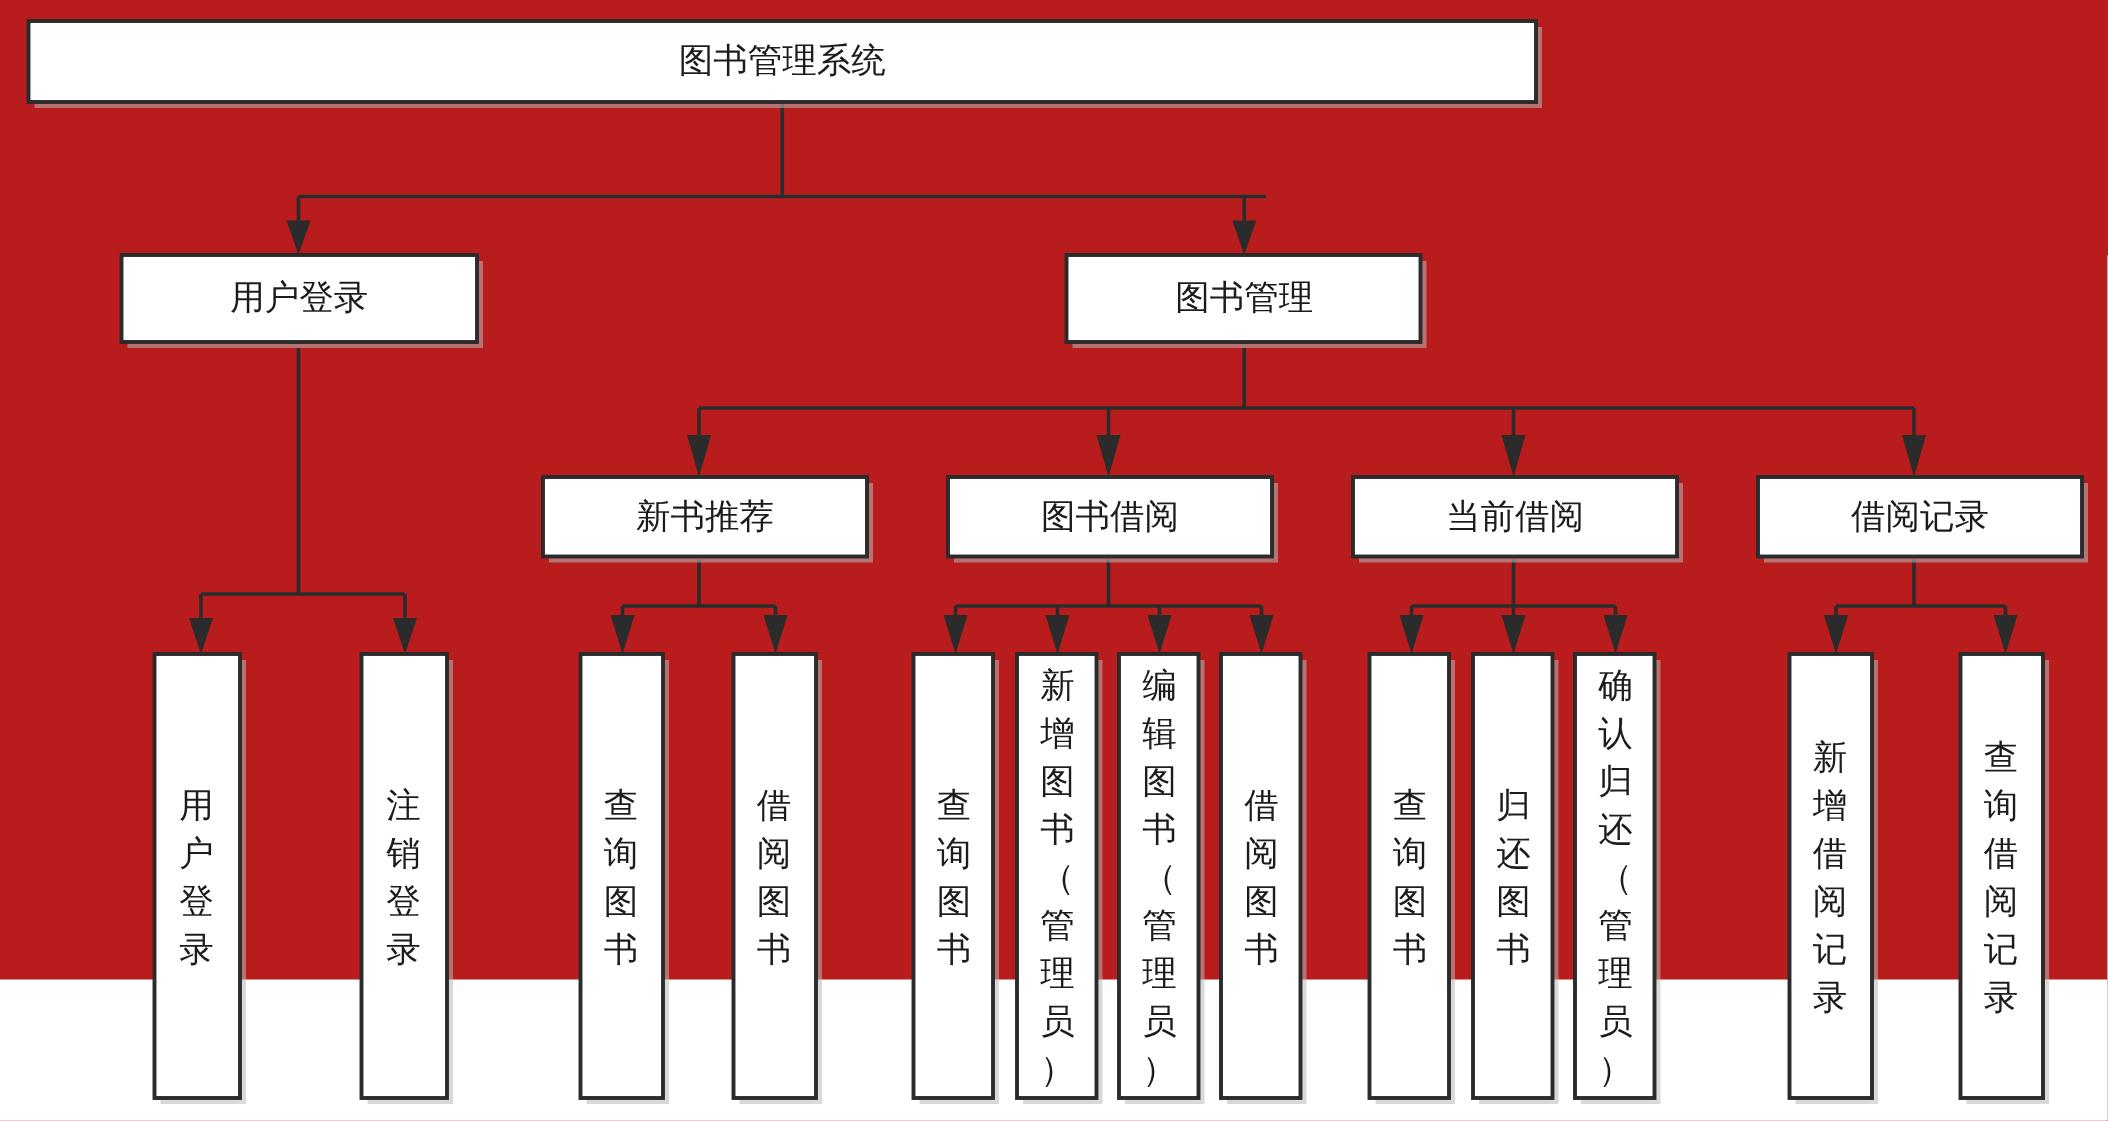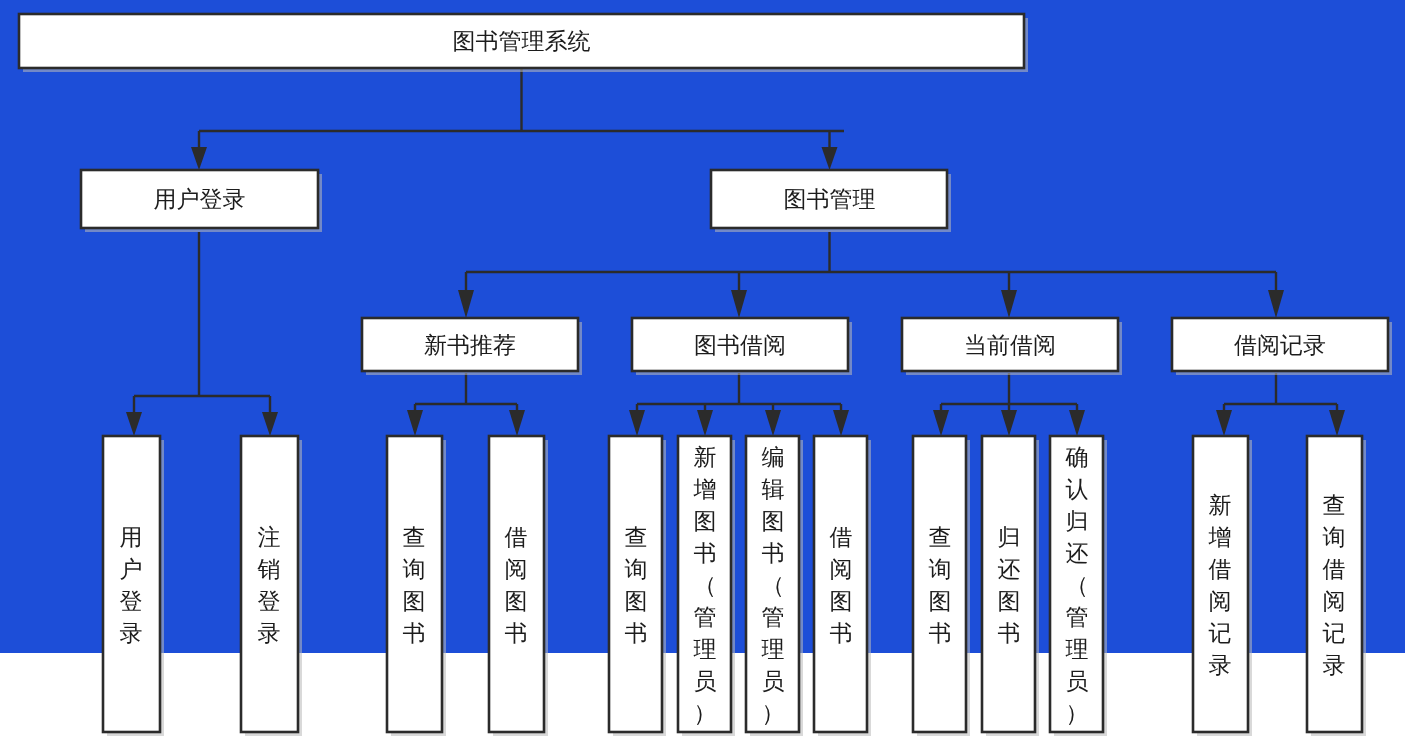--- a/index.html
+++ b/index.html
@@ -10,21 +10,21 @@
   body {
     width: 1405px;
     height: 747px;
     font-family: "DejaVu Sans", "Liberation Sans", sans-serif;
     overflow: hidden;
   }
   #diagram-root {
     position: relative;
     width: 1405px;
     height: 653px;
-    background: #1d4ed8;
+    background: #b91c1c;
   }
   svg#tree-svg {
     position: absolute;
     left: 0;
     top: 0;
     width: 1405px;
     height: 747px;
     display: block;
   }
   .node-box {

